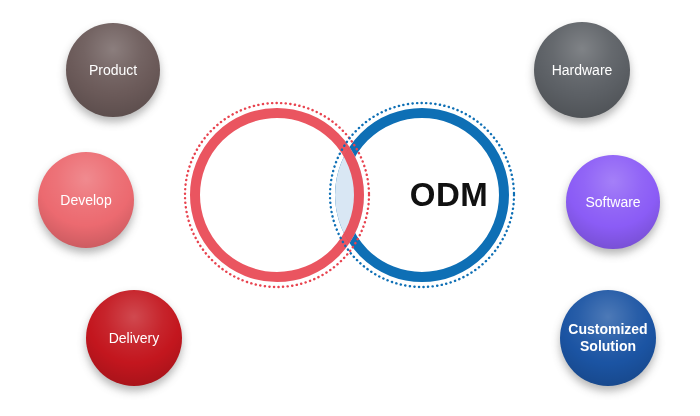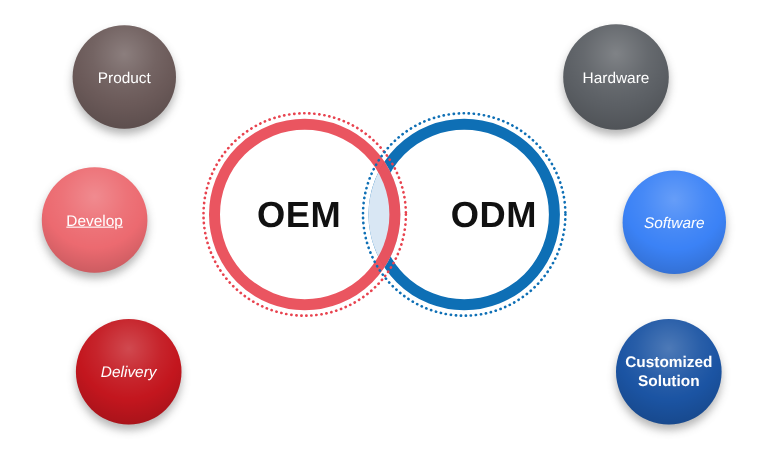--- a/index.html
+++ b/index.html
@@ -47,23 +47,23 @@
     background: radial-gradient(circle at 50% 28%,
                 rgba(255,255,255,0.22) 0%,
                 rgba(255,255,255,0.06) 35%,
                 rgba(0,0,0,0.00) 55%,
                 rgba(0,0,0,0.22) 100%);
     pointer-events: none;
   }
   .ball-label { position: relative; z-index: 1; padding: 0 6px; }
 
   #ball-product    { left: 66px;  top: 23px;  width: 94px; height: 94px; }
-  #ball-develop    { left: 38px;  top: 152px; width: 96px; height: 96px; text-decoration: underline; }
-  #ball-delivery   { left: 69px;  top: 290px; width: 96px; height: 96px; font-style: italic; }
-  #ball-hardware   { left: 512px; top: 22px;  width: 96px; height: 96px; }
+  #ball-develop    { left: 38px;  top: 152px; width: 96px; height: 96px; }
+  #ball-delivery   { left: 86px;  top: 290px; width: 96px; height: 96px; }
+  #ball-hardware   { left: 534px; top: 22px;  width: 96px; height: 96px; }
   #ball-software   { left: 566px; top: 155px; width: 94px; height: 94px; }
   #ball-customized { left: 560px; top: 290px; width: 96px; height: 96px; font-weight: bold; }
 </style>
 </head>
 <body>
 
 <div id="canvas">
 
   <svg id="venn-svg" width="700" height="416" viewBox="0 0 700 416">
     <defs>
@@ -77,36 +77,35 @@
     <g clip-path="url(#clip-left-circle)">
       <circle cx="422" cy="195" r="87" fill="#d9e7f4"></circle>
     </g>
 
     <circle cx="277" cy="195" r="82" fill="none" stroke-width="10" opacity="0.9" stroke="#e8434f"></circle>
 
     <circle cx="277" cy="195" r="92" fill="none" stroke-width="2.4" stroke-dasharray="0.2 4.4" stroke-linecap="round" stroke="#e8434f"></circle>
     <circle cx="422" cy="195" r="92" fill="none" stroke-width="2.4" stroke-dasharray="0.2 4.4" stroke-linecap="round" stroke="#0e6fb5"></circle>
   </svg>
 
-  <div class="venn-label" id="oem-label">OEM</div>
   <div class="venn-label" id="odm-label">ODM</div>
 
   <div class="ball" id="ball-product" style="background-color: rgb(107, 90, 89);">
     <span class="ball-label">Product</span>
   </div>
   <div class="ball" id="ball-develop" style="background-color: rgb(236, 106, 112);">
     <span class="ball-label">Develop</span>
   </div>
   <div class="ball" id="ball-delivery" style="background-color: rgb(195, 22, 30);">
     <span class="ball-label">Delivery</span>
   </div>
 
   <div class="ball" id="ball-hardware" style="background-color: rgb(92, 96, 101);">
     <span class="ball-label">Hardware</span>
   </div>
-  <div class="ball" id="ball-software" style="background-color: #3b82f6; font-style: italic;">
+  <div class="ball" id="ball-software" style="background-color: #8b5cf6;">
     <span class="ball-label">Software</span>
   </div>
   <div class="ball" id="ball-customized" style="background-color: rgb(27, 84, 163);">
     <span class="ball-label">Customized Solution</span>
   </div>
 
 </div>
 
 </body></html>

